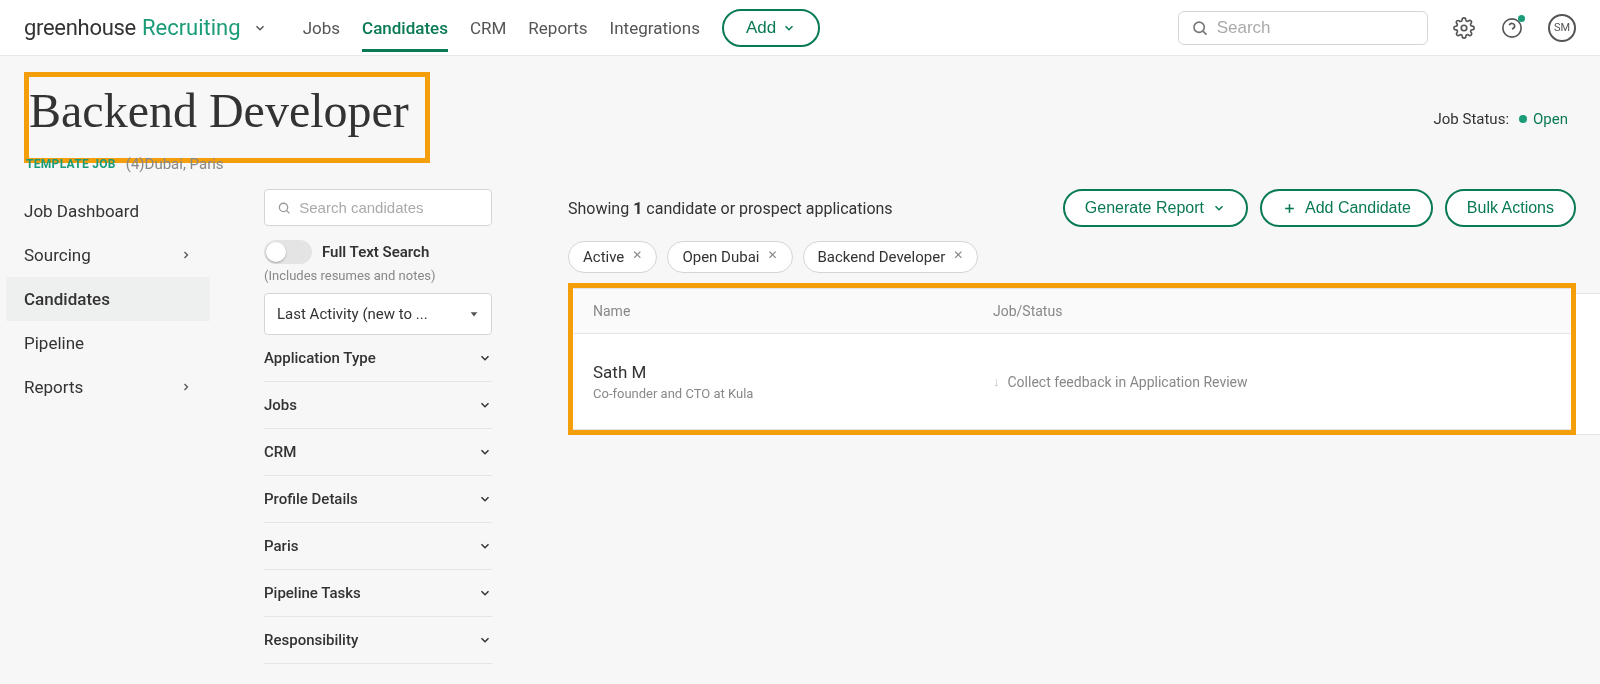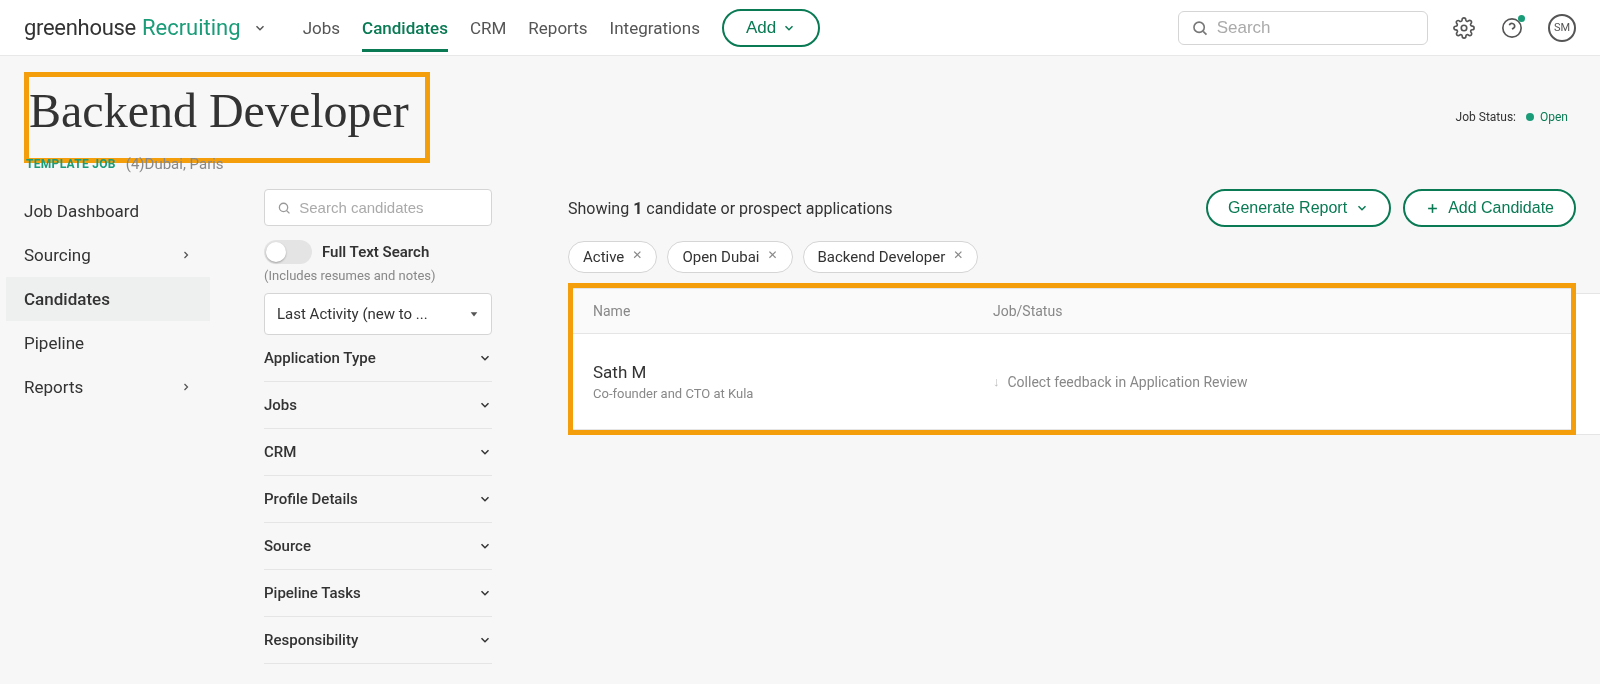--- a/index.html
+++ b/index.html
@@ -153,21 +153,21 @@
   }
   .template-badge {
     color: #1a9c78;
     font-size: 12px;
     font-weight: 700;
     letter-spacing: 0.3px;
   }
   .loc-text { color: #888; font-size: 15px; }
   .job-status {
     margin-left: auto;
-    font-size: 12px;
+    font-size: 15px;
     color: #333;
     display: flex;
     align-items: center;
     gap: 6px;
     margin-top: 38px;
     padding-right: 8px;
   }
   .status-dot {
     width: 8px; height: 8px;
     background: #1a9c78;
@@ -463,21 +463,21 @@
           <polyline points="6 9 12 15 18 9"></polyline>
         </svg>
     </div>
     <div class="filter-section">
       <span>Profile Details</span>
       <svg width="14" height="14" viewBox="0 0 24 24" fill="none" stroke="#333" stroke-width="2.5">
           <polyline points="6 9 12 15 18 9"></polyline>
         </svg>
     </div>
     <div class="filter-section">
-      <span>Source</span>
+      <span>Paris</span>
       <svg width="14" height="14" viewBox="0 0 24 24" fill="none" stroke="#333" stroke-width="2.5">
           <polyline points="6 9 12 15 18 9"></polyline>
         </svg>
     </div>
     <div class="filter-section">
       <span>Pipeline Tasks</span>
       <svg width="14" height="14" viewBox="0 0 24 24" fill="none" stroke="#333" stroke-width="2.5">
           <polyline points="6 9 12 15 18 9"></polyline>
         </svg>
     </div>
@@ -501,20 +501,23 @@
             <polyline points="6 9 12 15 18 9"></polyline>
           </svg>
       </button>
       <button class="btn-outline">
         <svg width="15" height="15" viewBox="0 0 24 24" fill="none" stroke="currentColor" stroke-width="2.5">
             <line x1="12" y1="5" x2="12" y2="19"></line>
             <line x1="5" y1="12" x2="19" y2="12"></line>
           </svg>
         <span>Add Candidate</span>
       </button>
+      <button class="btn-outline">
+        <span>Bulk Actions</span>
+      </button>
     </div>
 
     <div class="chip-row">
       <div class="chip">
         <span>Active</span>
         <span class="chip-x">✕</span>
       </div>
       <div class="chip">
         <span>Open Dubai</span>
         <span class="chip-x">✕</span>

